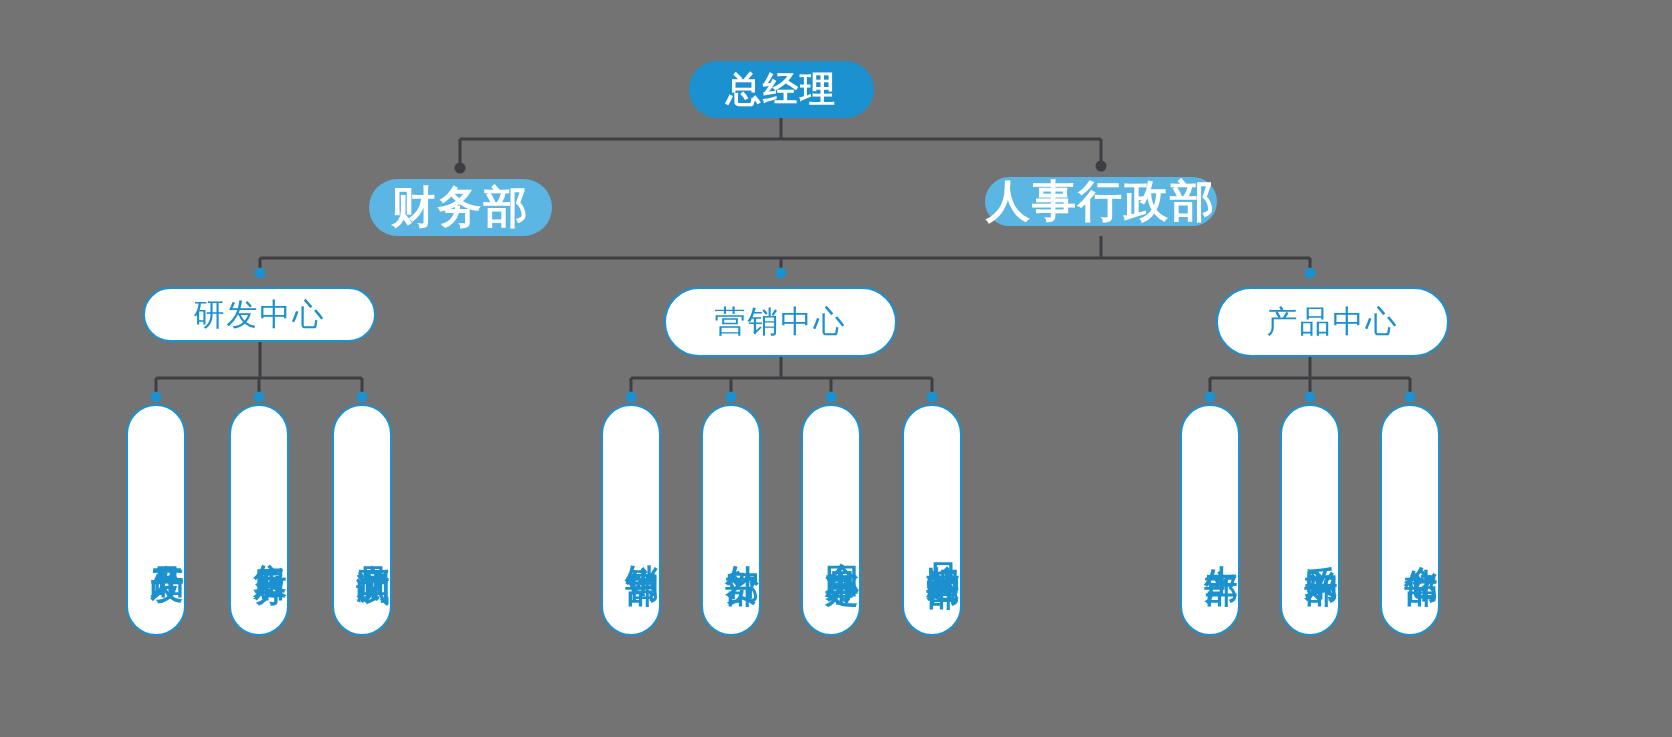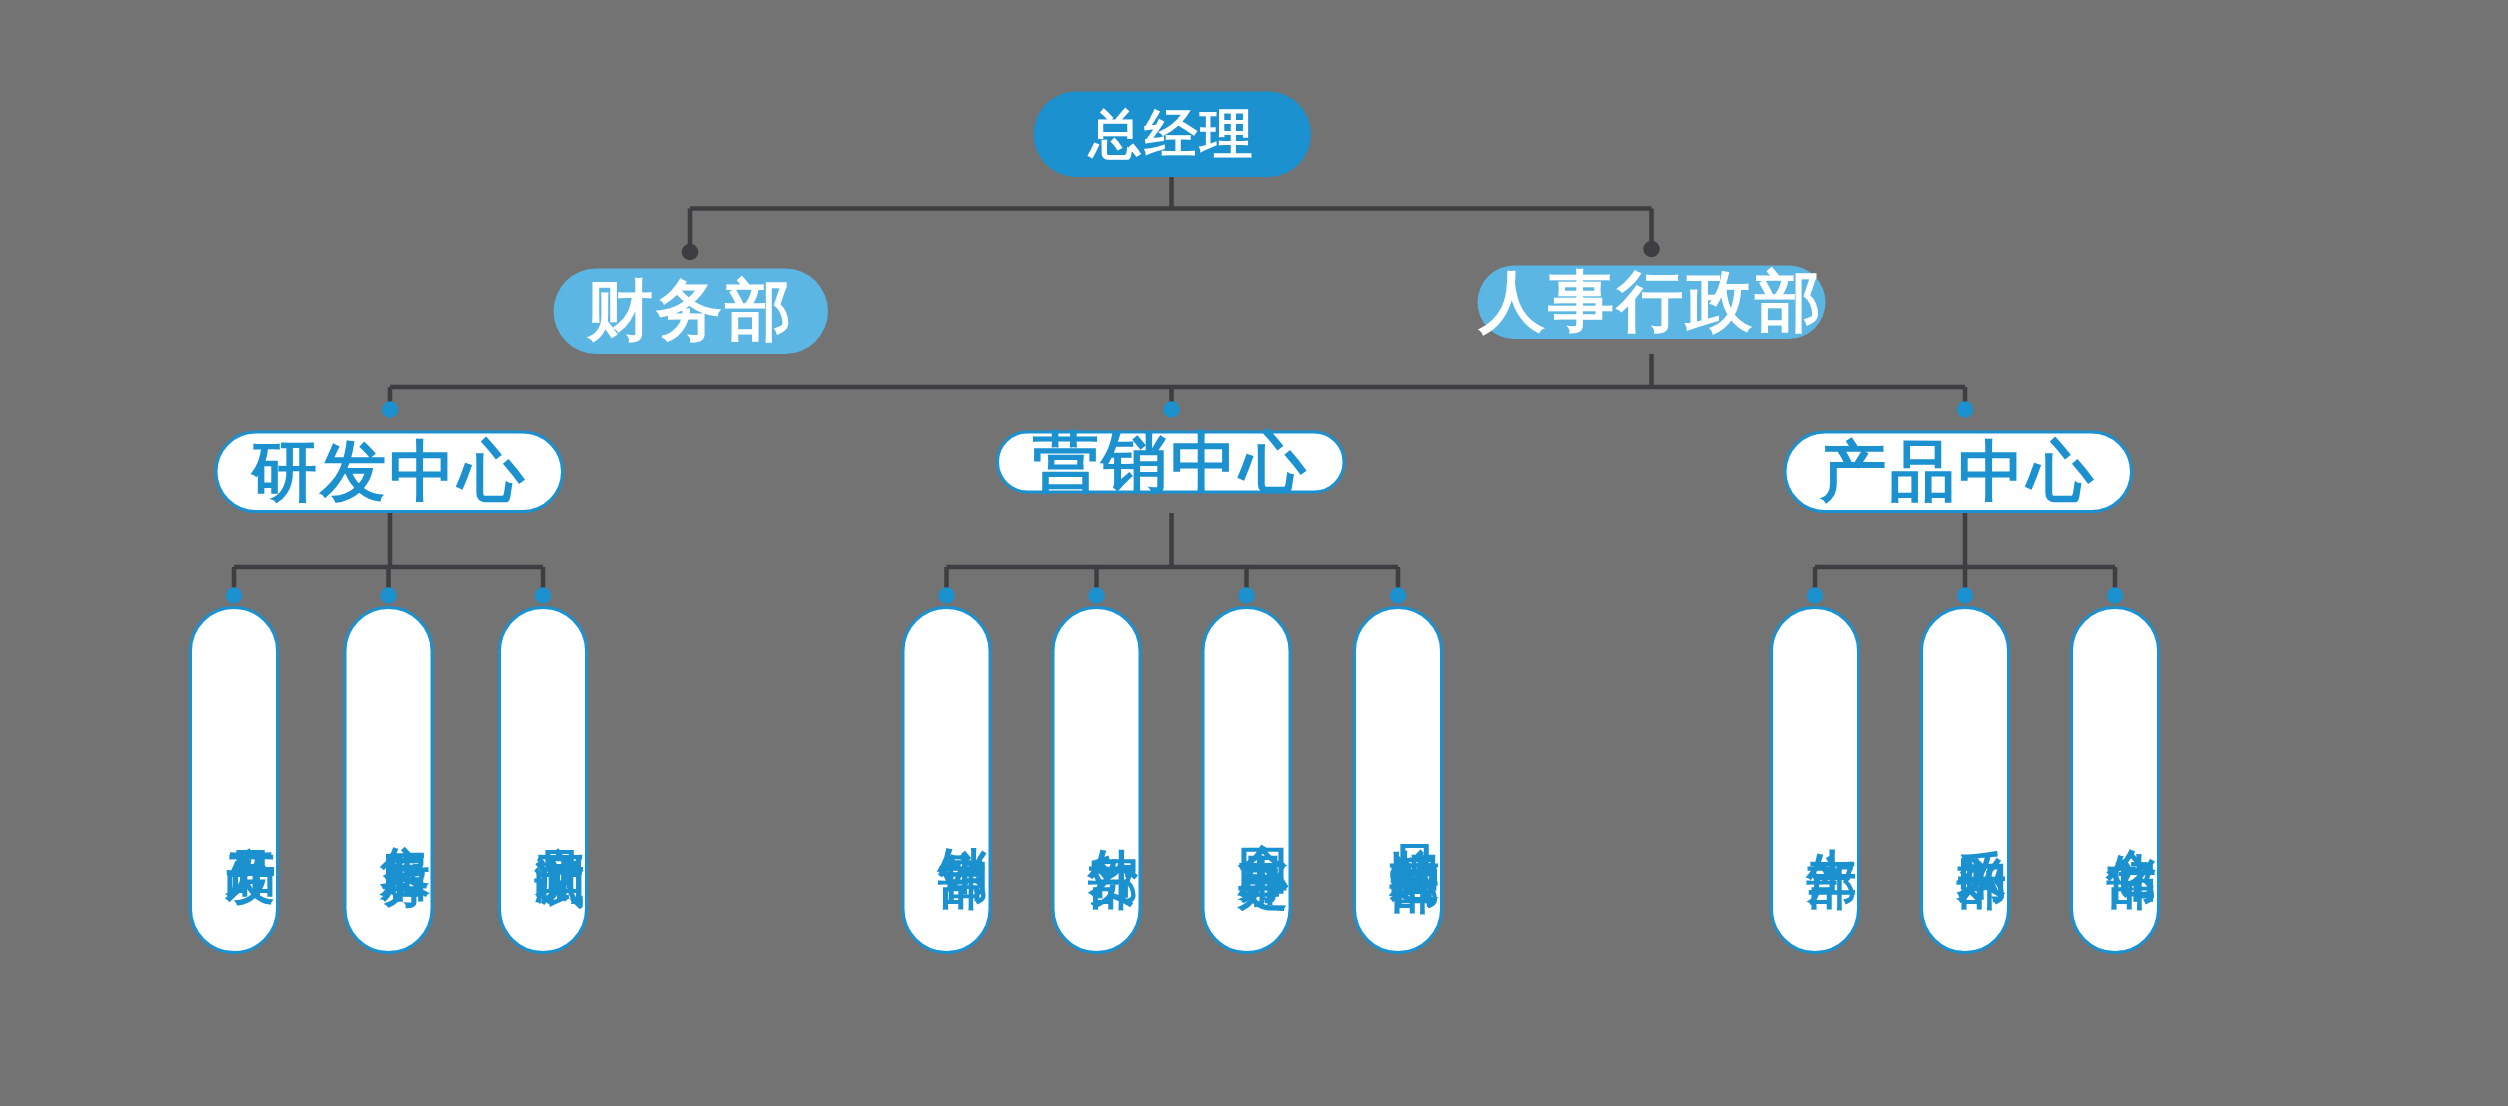--- a/index.html
+++ b/index.html
@@ -18,21 +18,21 @@
     font-size:35px;font-weight:700;letter-spacing:2px;
   }
   
   .lvl2{
     background:#5cb6e4;border-radius:999px;color:#ffffff;
     font-size:44px;font-weight:700;letter-spacing:2px;
   }
   
   .lvl3{
     background:#ffffff;border:2.5px solid #1b91cf;border-radius:999px;
-    color:#1b91cf;font-size:44px;font-weight:700;letter-spacing:2px;
+    color:#1b91cf;font-size:31px;font-weight:400;letter-spacing:2px;
   }
   
   .lvl4{
     background:#ffffff;border:2.5px solid #1b91cf;border-radius:999px;
     color:#1b91cf;font-size:33px;font-weight:700;
     writing-mode:vertical-rl;text-orientation:upright;
     letter-spacing:3px;line-height:1.06;
     padding-top:46px;align-items:flex-start;justify-content:center;
   }
 </style>
@@ -103,23 +103,23 @@
   </svg>
 
   <div class="node lvl1" style="left:689px;top:61px;width:185px;height:57px;">总经理</div>
 
   <div class="node lvl2" style="left:369px;top:179px;width:183px;height:57px;">财务部</div>
 
   <div class="node lvl2" style="left:985px;top:177px;width:232px;height:49px;">人事行政部</div>
 
   <div class="node lvl3" style="left:143px;top:287px;width:233px;height:55px;">研发中心</div>
 
-  <div class="node lvl3" style="left:664px;top:287px;width:233px;height:42px;">营销中心</div>
+  <div class="node lvl3" style="left:664px;top:287px;width:233px;height:70px;">营销中心</div>
 
-  <div class="node lvl3" style="left:1189px;top:287px;width:233px;height:55px;">产品中心</div>
+  <div class="node lvl3" style="left:1216px;top:287px;width:233px;height:70px;">产品中心</div>
 
   <div class="node lvl4" style="left:126px;top:404px;width:60px;height:232px;">产品开发</div>
 
   <div class="node lvl4" style="left:229px;top:404px;width:60px;height:232px;">售后服务</div>
 
   <div class="node lvl4" style="left:332px;top:404px;width:60px;height:232px;">产品测试</div>
 
   <div class="node lvl4" style="left:601px;top:404px;width:60px;height:232px;">销售部</div>
 
   <div class="node lvl4" style="left:701px;top:404px;width:60px;height:232px;">外贸部</div>

